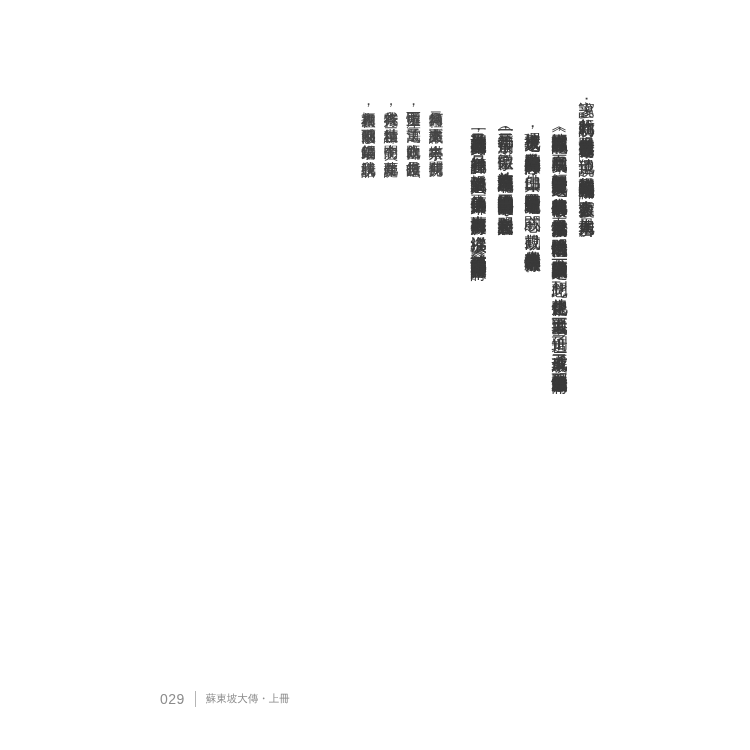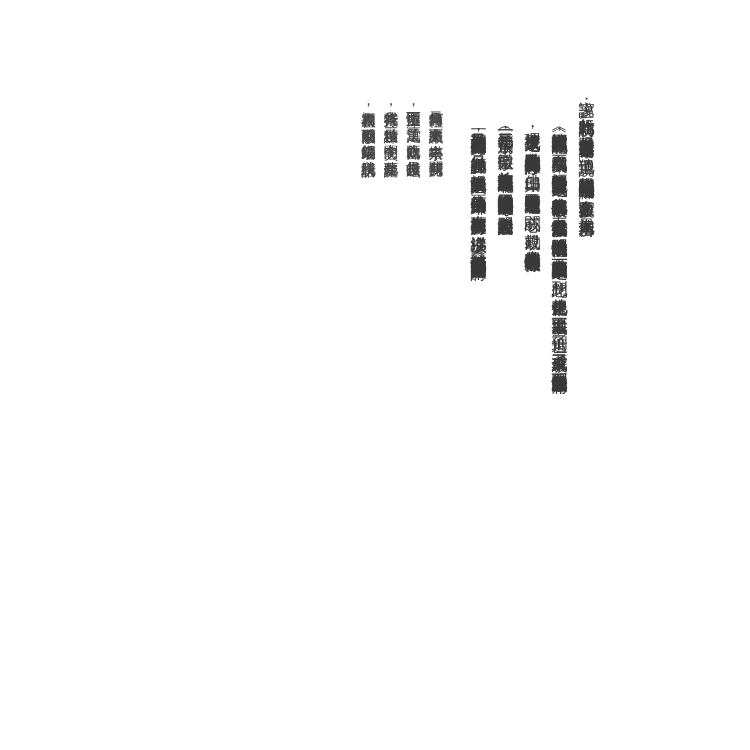--- a/index.html
+++ b/index.html
@@ -59,13 +59,18 @@
     <p class="para">元符三年（一一〇〇）哲宗崩，徽宗即位，流放海南的蘇東坡終於遇赦北還。歸途中他再次拜謁了廣東韶關曹溪的南華寺，與主持明老和尚一見如故。</p>
     <p class="para">東坡又一次見到了六祖惠能的漆儲真身，只見祖師神色安詳，靜坐於塔中似陷入沉思，正等待著這位佛弟子的歸來。東坡在祖師面前俯身膜拜，涕淚縱橫，於感慨萬千中想起自已曾寫下的〈南華寺〉（《蘇軾詩集》卷三十八）詩：</p>
     <div class="poem">
       <span class="poem-line">云何見祖師？要識本來面。亭亭塔中人，問我何所見。</span>
       <span class="poem-line">可憐明上座，萬法了一電。飲水既自知，指月無復眩。</span>
       <span class="poem-line">我本修行人，三世積精練。中間一念失，受此百年譴。</span>
       <span class="poem-line">摳衣禮真相，感動淚雨霰。借師錫端泉，洗我綺語硯。</span>
     </div>
   </div>
 
+  <div class="footer">
+    <span class="page-num">029</span>
+    <span class="sep"></span>
+    <span class="book-title">蘇東坡大傳・上冊</span>
+  </div>
 </div>
 
 </body></html>

